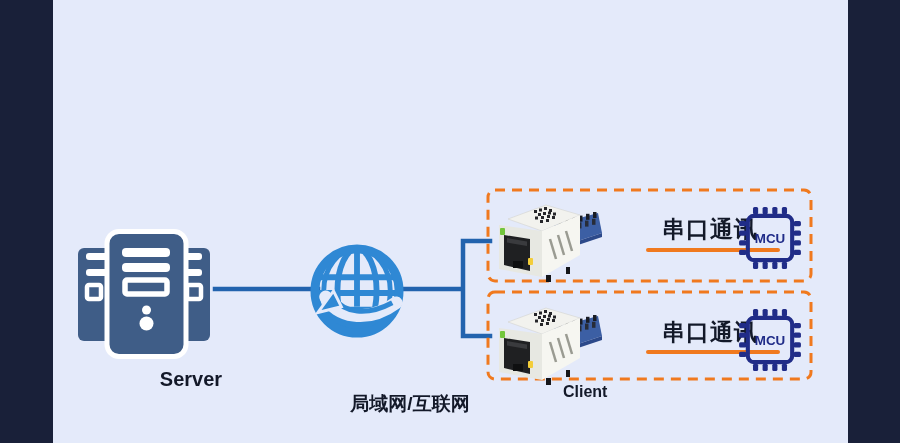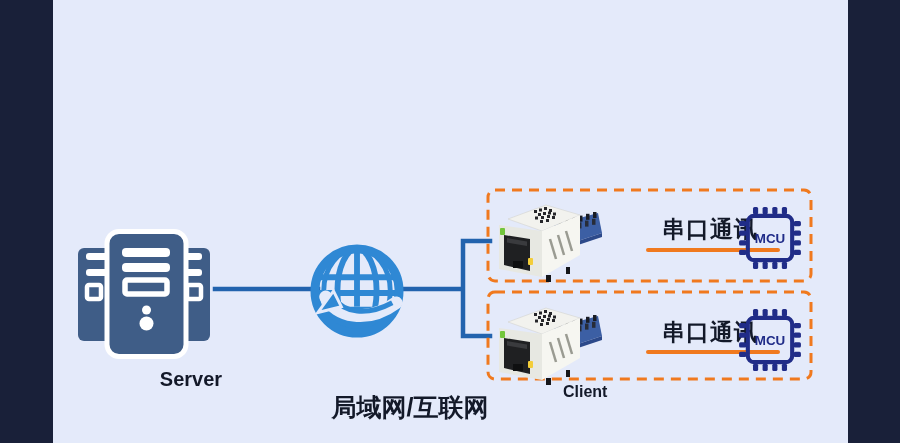--- a/index.html
+++ b/index.html
@@ -13,21 +13,21 @@
     background:#e4eafa;
   }
   .abs{position:absolute;}
   .label{
     position:absolute;color:#131929;font-weight:700;
     font-family:"Liberation Sans", sans-serif;
     white-space:nowrap;
   }
   .label.center{text-align:center;}
   #server-label{left:73px;top:368px;width:130px;font-size:20px;}
-  #network-label{left:262px;top:391px;width:190px;font-size:25px;}
+  #network-label{left:262px;top:391px;width:190px;font-size:19px;}
   #client-label{left:510px;top:383px;font-size:16px;}
   .serial-label{width:200px;font-size:23px;letter-spacing:1px;}
   #serial-label-1{left:557px;top:214px;}
   #serial-label-2{left:557px;top:317px;}
   .serial-underline{
     position:absolute;left:593px;width:134px;height:4px;
     background:#f0791e;border-radius:2px;
   }
   #serial-underline-1{top:248px;}
   #serial-underline-2{top:350px;}

